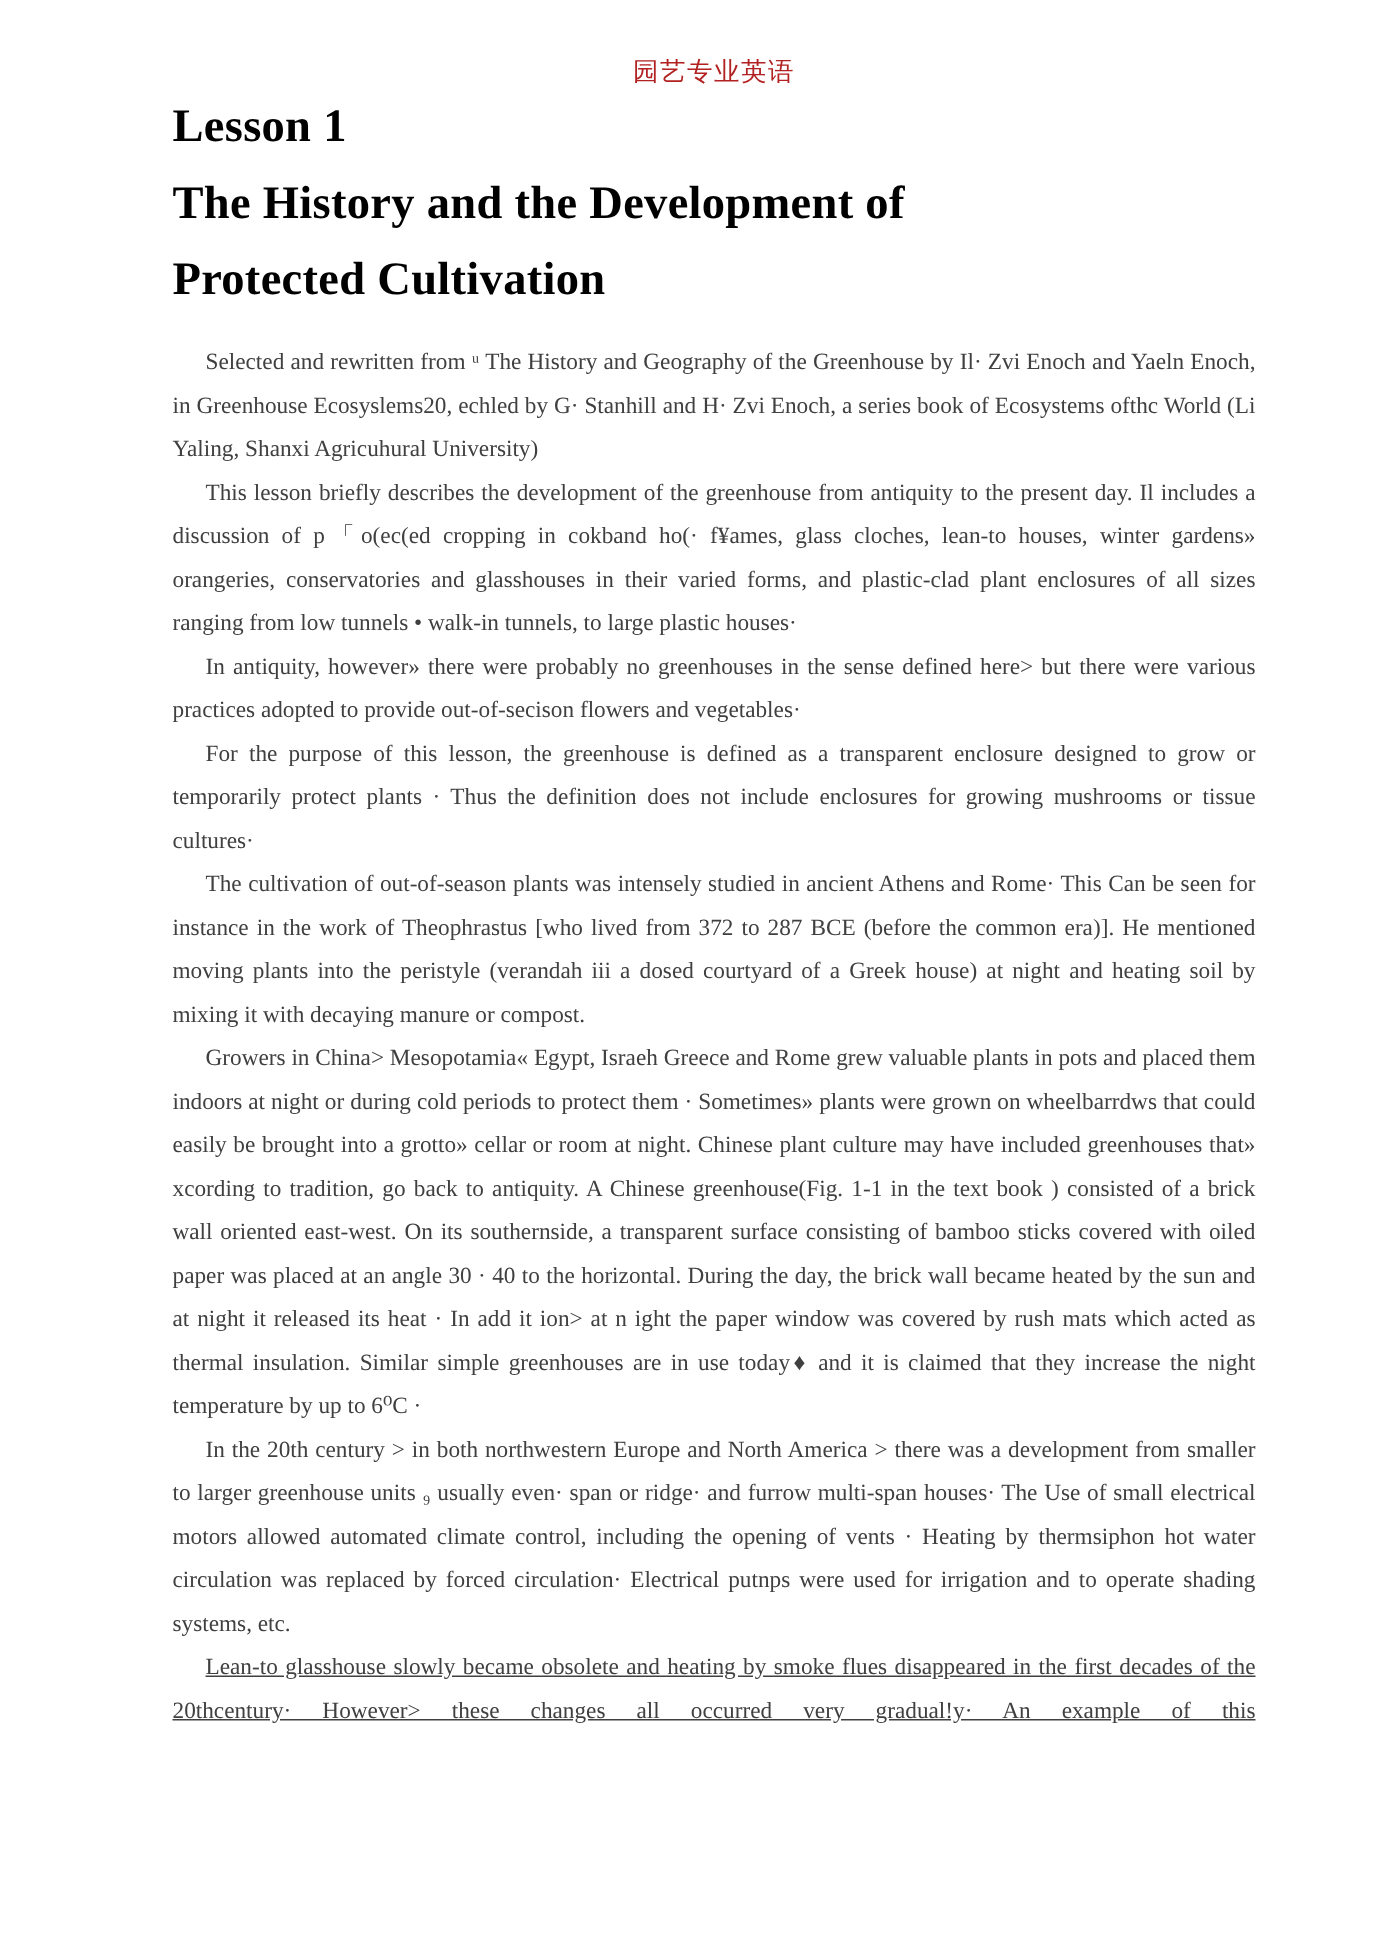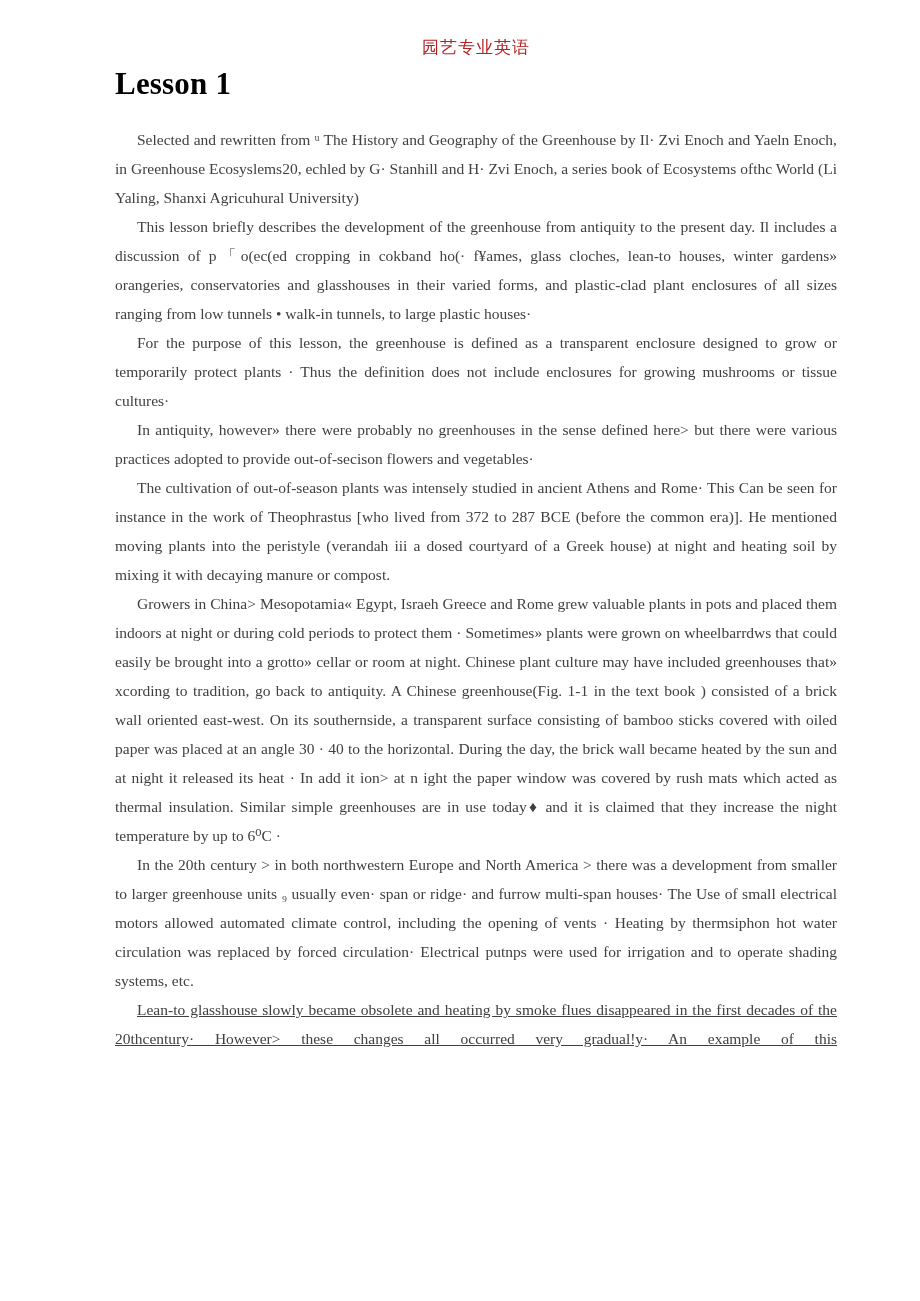--- a/index.html
+++ b/index.html
@@ -46,26 +46,28 @@
 </style>
 </head>
 <body>
 
 <div class="page">
 
   <div class="doc-header">园艺专业英语</div>
 
   <h1 class="doc-title">
     <span class="title-line">Lesson 1</span>
+    <span class="title-line">The History and the Development of</span>
+    <span class="title-line">Protected Cultivation</span>
   </h1>
 
   <div class="doc-body">
     <p class="para">Selected and rewritten from ᵘ The History and Geography of the Greenhouse by Il·  Zvi Enoch and Yaeln Enoch, in Greenhouse Ecosyslems20, echled by G·  Stanhill and H·  Zvi Enoch, a series book of Ecosystems ofthc World (Li Yaling, Shanxi Agricuhural University)</p>
     <p class="para">This lesson briefly describes the development of the greenhouse from antiquity to the present day. Il includes a discussion of p「o(ec(ed cropping in cokband ho(·  f¥ames, glass cloches, lean-to houses, winter gardens» orangeries, conservatories and glasshouses in their varied forms, and plastic-clad plant enclosures of all sizes ranging from low tunnels • walk-in tunnels, to large plastic houses·</p>
+    <p class="para">In antiquity, however» there were probably no greenhouses in the sense defined here&gt; but there were various practices adopted to provide out-of-secison flowers and vegetables·</p>
     <p class="para">For the purpose of this lesson, the greenhouse is defined as a transparent enclosure designed to grow or temporarily protect plants ·   Thus the definition does not include enclosures for growing mushrooms or tissue cultures·</p>
-    <p class="para">In antiquity, however» there were probably no greenhouses in the sense defined here&gt; but there were various practices adopted to provide out-of-secison flowers and vegetables·</p>
     <p class="para">The cultivation of out-of-season plants was intensely studied in ancient Athens and Rome·   This Can be seen for instance in the work of Theophrastus [who lived from 372 to 287 BCE (before the common era)]. He mentioned moving plants into the peristyle (verandah iii a dosed courtyard of a Greek house) at night and heating soil by mixing it with decaying manure or compost.</p>
     <p class="para">Growers in China&gt; Mesopotamia« Egypt, Israeh Greece and Rome grew valuable plants in pots and placed them indoors at night or during cold periods to protect them ·   Sometimes» plants were grown on wheelbarrdws that could easily be brought into a grotto» cellar or room at night. Chinese plant culture may have included greenhouses that» xcording to tradition, go back to antiquity. A Chinese greenhouse(Fig. 1-1 in the text book ) consisted of a brick wall oriented east-west. On its southernside, a transparent surface consisting of bamboo sticks covered with oiled paper was placed at an angle 30 · 40 to the horizontal. During the day, the brick wall became heated by the sun and at night it released its heat ·   In add it ion&gt; at n ight the paper window was covered by rush mats which acted as thermal insulation. Similar simple greenhouses are in use today♦ and it is claimed that they increase the night temperature by up to 6⁰C ·</p>
     <p class="para">In the 20th century &gt; in both northwestern Europe and North America &gt; there was a development from smaller to larger greenhouse units ₉ usually even·  span or ridge·   and furrow multi-span houses·  The Use of small electrical motors allowed automated climate control, including the opening of vents ·  Heating by thermsiphon hot water circulation was replaced by forced circulation·   Electrical putnps were used for irrigation and to operate shading systems, etc.</p>
     <p class="para last-justify">Lean-to glasshouse slowly became obsolete and heating by smoke flues disappeared in the first decades of the 20thcentury·   However&gt; these changes all occurred very gradual!y·   An example of this</p>
   </div>
 
 </div>
 
 </body></html>

